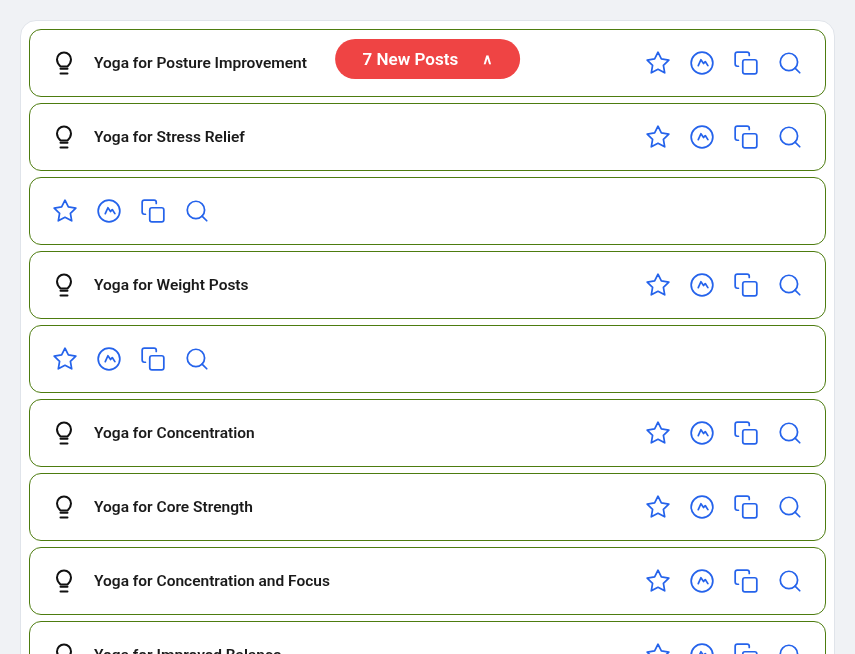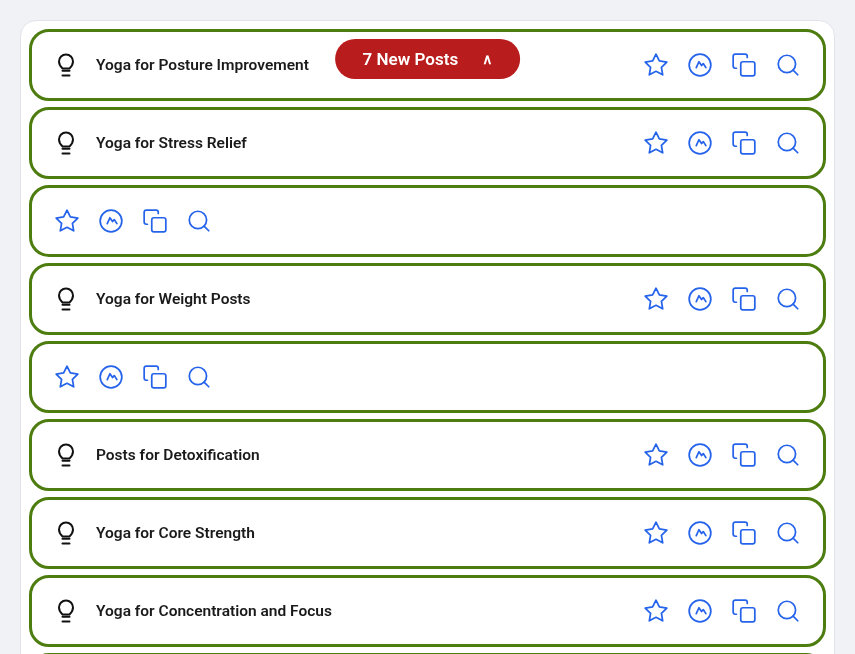--- a/index.html
+++ b/index.html
@@ -22,21 +22,21 @@
       overflow: hidden;
       position: relative;
       padding: 8px;
     }
 
     .new-posts-badge {
       position: absolute;
       top: 18px;
       left: 50%;
       transform: translateX(-50%);
-      background: #b91c1c;
+      background: #ef4444;
       color: #ffffff;
       border-radius: 30px;
       padding: 10px 28px;
       font-size: 17px;
       font-weight: 600;
       display: flex;
       align-items: center;
       gap: 24px;
       z-index: 10;
       cursor: pointer;
@@ -44,22 +44,22 @@
     }
 
     .new-posts-badge .chevron {
       font-size: 14px;
     }
 
     .list-item {
       display: flex;
       align-items: center;
       padding: 14px 16px;
-      border: 3px solid #4d7c0f;
-      border-radius: 20px;
+      border: 1px solid #4d7c0f;
+      border-radius: 12px;
       margin-bottom: 6px;
       background: #ffffff;
       position: relative;
     }
 
     .list-item:last-child {
       margin-bottom: 0;
     }
 
     .item-left {
@@ -288,21 +288,21 @@
       </div>
     </div>
       <div class="list-item">
       <div class="item-left">
         <div class="bulb-icon">
           <svg viewBox="0 0 24 24" fill="none" stroke="#111" stroke-width="1.7" stroke-linecap="round" stroke-linejoin="round">
             <path d="M9 21h6M12 3a6 6 0 0 1 6 6c0 2.5-1.5 4.5-3 6H9c-1.5-1.5-3-3.5-3-6a6 6 0 0 1 6-6z"></path>
             <line x1="9" y1="17" x2="15" y2="17"></line>
           </svg>
         </div>
-        <span class="item-title">Posts for Detoxification</span>
+        <span class="item-title">Yoga for Concentration</span>
       </div>
       <div class="item-actions">
         <div class="action-btn" title="Star">
           <svg viewBox="0 0 24 24" stroke-linecap="round" stroke-linejoin="round">
             <polygon points="12,2 15.09,8.26 22,9.27 17,14.14 18.18,21.02 12,17.77 5.82,21.02 7,14.14 2,9.27 8.91,8.26"></polygon>
           </svg>
         </div>
         <div class="action-btn" title="Mountain">
           <svg viewBox="0 0 24 24" stroke-linecap="round" stroke-linejoin="round">
             <circle cx="12" cy="12" r="10"></circle>

